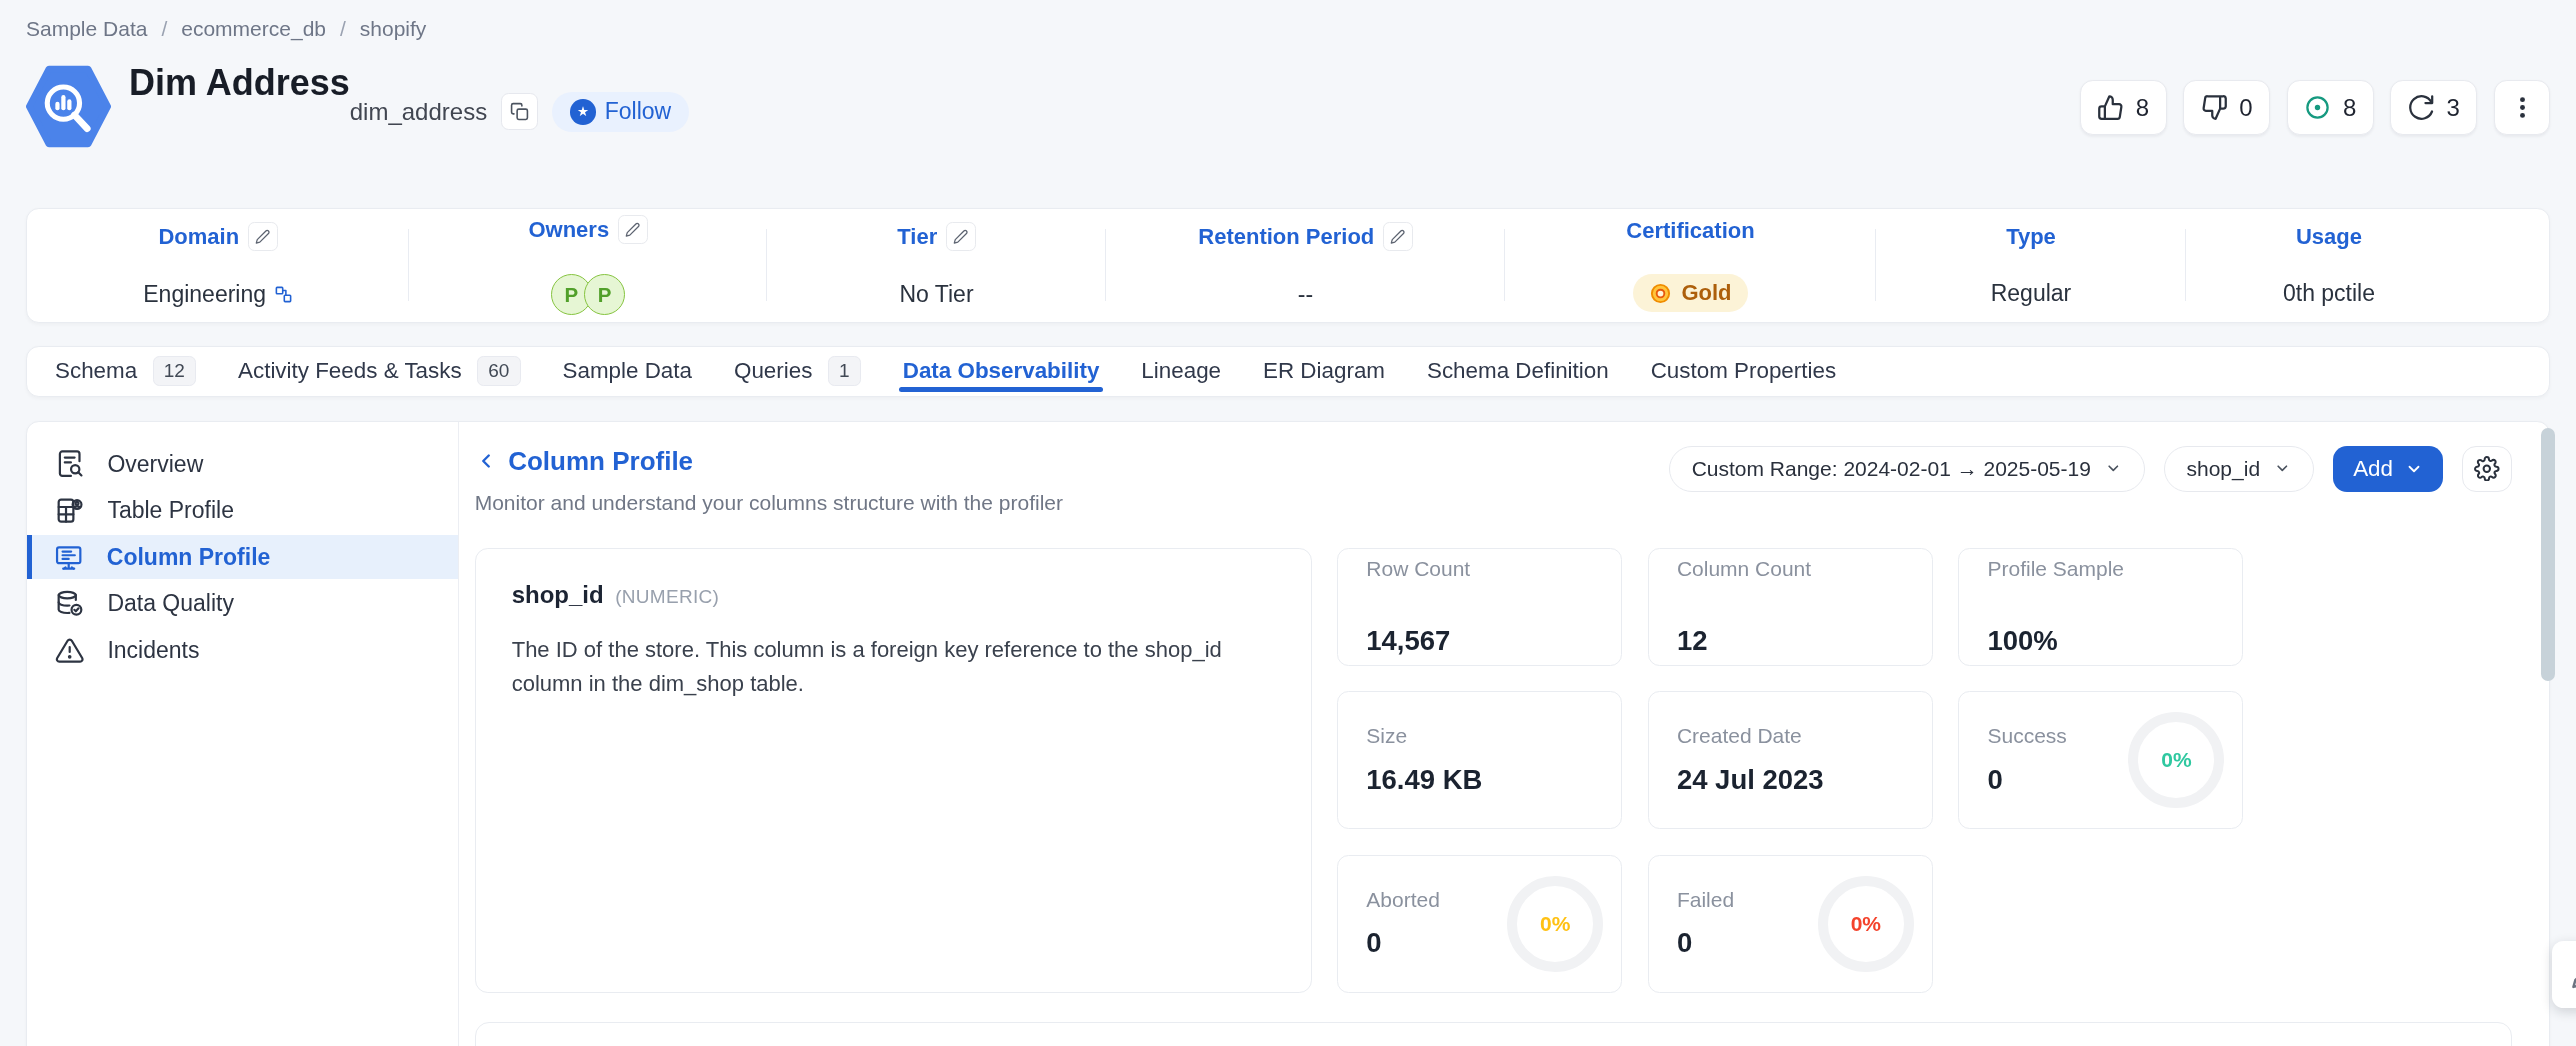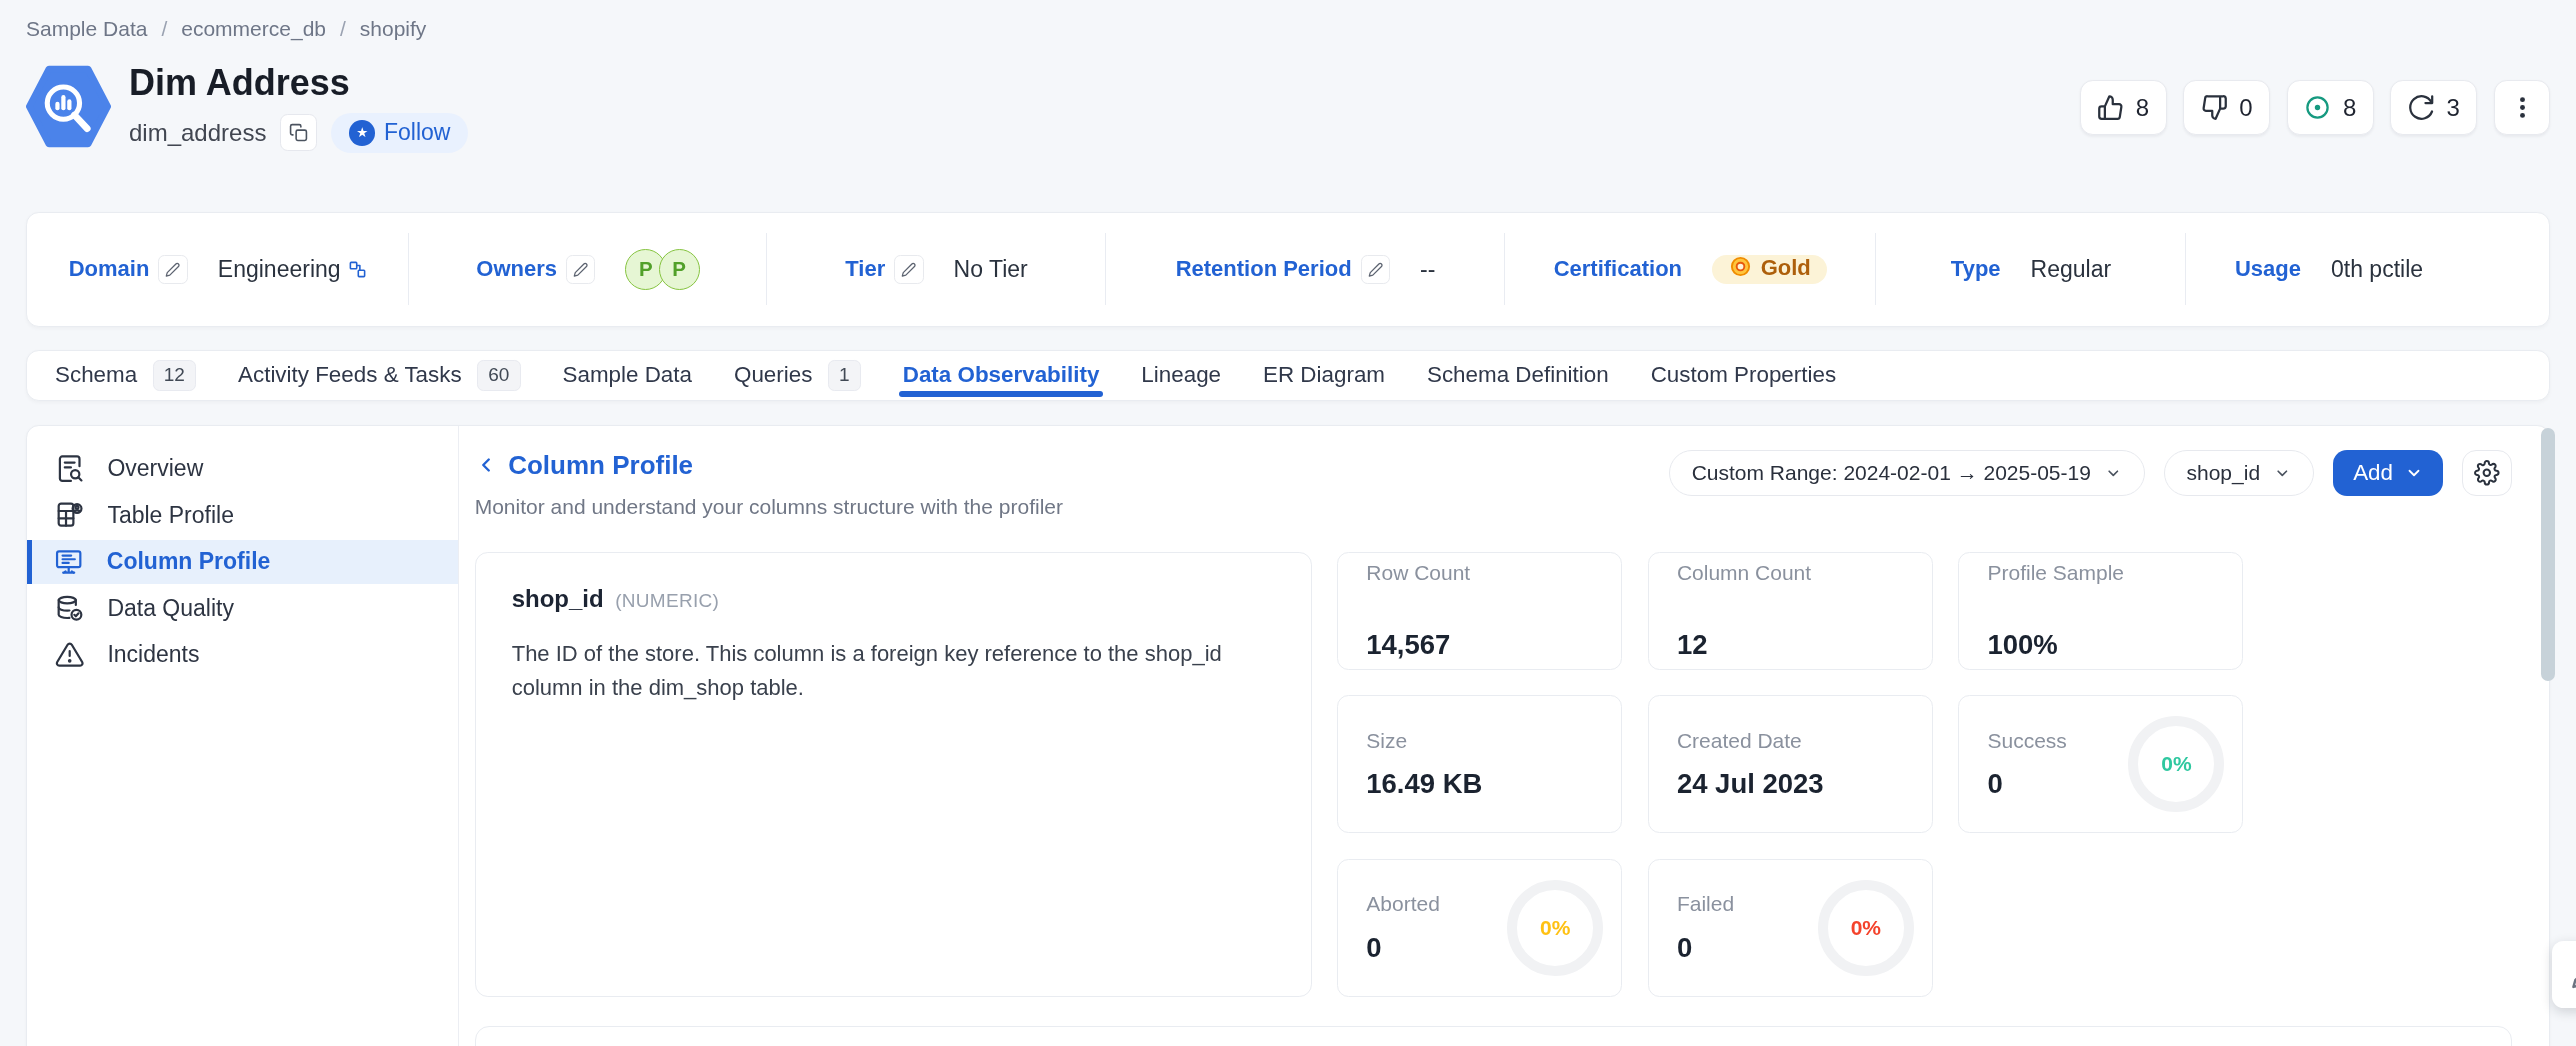--- a/index.html
+++ b/index.html
@@ -15,21 +15,21 @@
 
   
   .breadcrumb { display:flex; align-items:center; gap:14px; font-size:21px; color:#6e7687; }
   .crumb { cursor:pointer; }
   .crumb-sep { color:#9aa2b1; }
 
   
   .header-row { margin-top:23px; display:flex; justify-content:space-between; align-items:flex-start; }
   .header-left { display:flex; gap:18px; }
   .entity-icon { width:85px; height:85px; flex:0 0 auto; }
-  .title-block { display:flex; flex-direction:column; }
+  .title-block { display:flex; flex-direction:row; }
   .page-title { font-size:36px; font-weight:700; color:#181d27; line-height:1.05; }
   .subtitle-row { margin-top:11.5px; display:flex; align-items:center; gap:14px; }
   .entity-name { font-size:24px; color:#414651; }
   .icon-btn-sq {
     width:37px; height:37px; border-radius:7.7px; background:#fff; border:1.3px solid #e6e8ee;
     display:flex; align-items:center; justify-content:center; cursor:pointer;
   }
   .follow-pill {
     height:40px; border-radius:20px; background:#e9f1fe; display:flex; align-items:center;
     gap:9px; padding:0 18px; cursor:pointer;
@@ -45,37 +45,37 @@
     box-shadow:0 1.3px 2.6px rgba(16,24,40,.05); padding:0 15.4px;
   }
   .action-btn.kebab { min-width:56px; padding:0; }
   .action-count { font-size:24px; color:#1f2430; }
 
   
   .info-card {
     margin-top:59px; background:#fff; border:0.6px solid #e9ecf1; border-radius:12.8px;
     height:115px; display:flex; align-items:stretch; box-shadow:0 1.3px 3.8px rgba(16,24,40,.03);
   }
-  .info-col { position:relative; display:flex; flex-direction:row; align-items:center; justify-content:center; gap:30px; }
+  .info-col { position:relative; display:flex; flex-direction:column; align-items:center; justify-content:center; gap:30px; }
   .info-col:not(:last-child)::after {
     content:''; position:absolute; right:0; top:50%; transform:translateY(-50%);
     width:1.3px; height:72px; background:#e9ecf2;
   }
   .w-domain{width:382px}.w-owners{width:358px}.w-tier{width:339px}.w-retention{width:399px}
   .w-cert{width:371px}.w-type{width:310px}.w-usage{width:286px}
   .info-label-row { display:flex; align-items:center; gap:9px; }
   .info-label { color:#2262d3; font-size:22px; font-weight:600; }
   .edit-btn { width:29.4px; height:29.4px; border-radius:6.4px; border:1.3px solid #e8eaee; background:#fff;
     display:flex; align-items:center; justify-content:center; cursor:pointer; }
   .info-value { font-size:23px; color:#2a323e; display:flex; align-items:center; gap:7.7px; }
   .avatars { display:flex; }
   .avatar { width:41px; height:41px; border-radius:50%; background:#e6f6d4; border:1.3px solid #86c440;
     color:#51a02a; font-size:20.5px; font-weight:700; display:flex; align-items:center; justify-content:center; cursor:pointer; }
   .avatar + .avatar { margin-left:-7.7px; }
-  .gold-badge { height:29px; border-radius:19px; background:#fcf3d7; display:flex; align-items:flex-start;
+  .gold-badge { height:38px; border-radius:19px; background:#fcf3d7; display:flex; align-items:center;
     gap:9px; padding:0 16.6px; }
   .gold-badge span { color:#ad5f0b; font-size:22px; font-weight:600; }
 
   
   .tabs-card { margin-top:23px; background:#fff; border:0.6px solid #e9ecf1; border-radius:12.8px;
     height:51px; display:flex; align-items:center; gap:42px; padding:0 28px; box-shadow:0 1.3px 3.8px rgba(16,24,40,.03); }
   .tab { position:relative; height:100%; display:flex; align-items:center; gap:15.4px; font-size:22.4px;
     color:#30384a; font-weight:500; cursor:pointer; }
   .tab-badge { background:#f3f4f7; border:0.6px solid #e8eaf0; color:#414955; font-size:19px;
     border-radius:6.4px; padding:3.2px 10.2px; }

